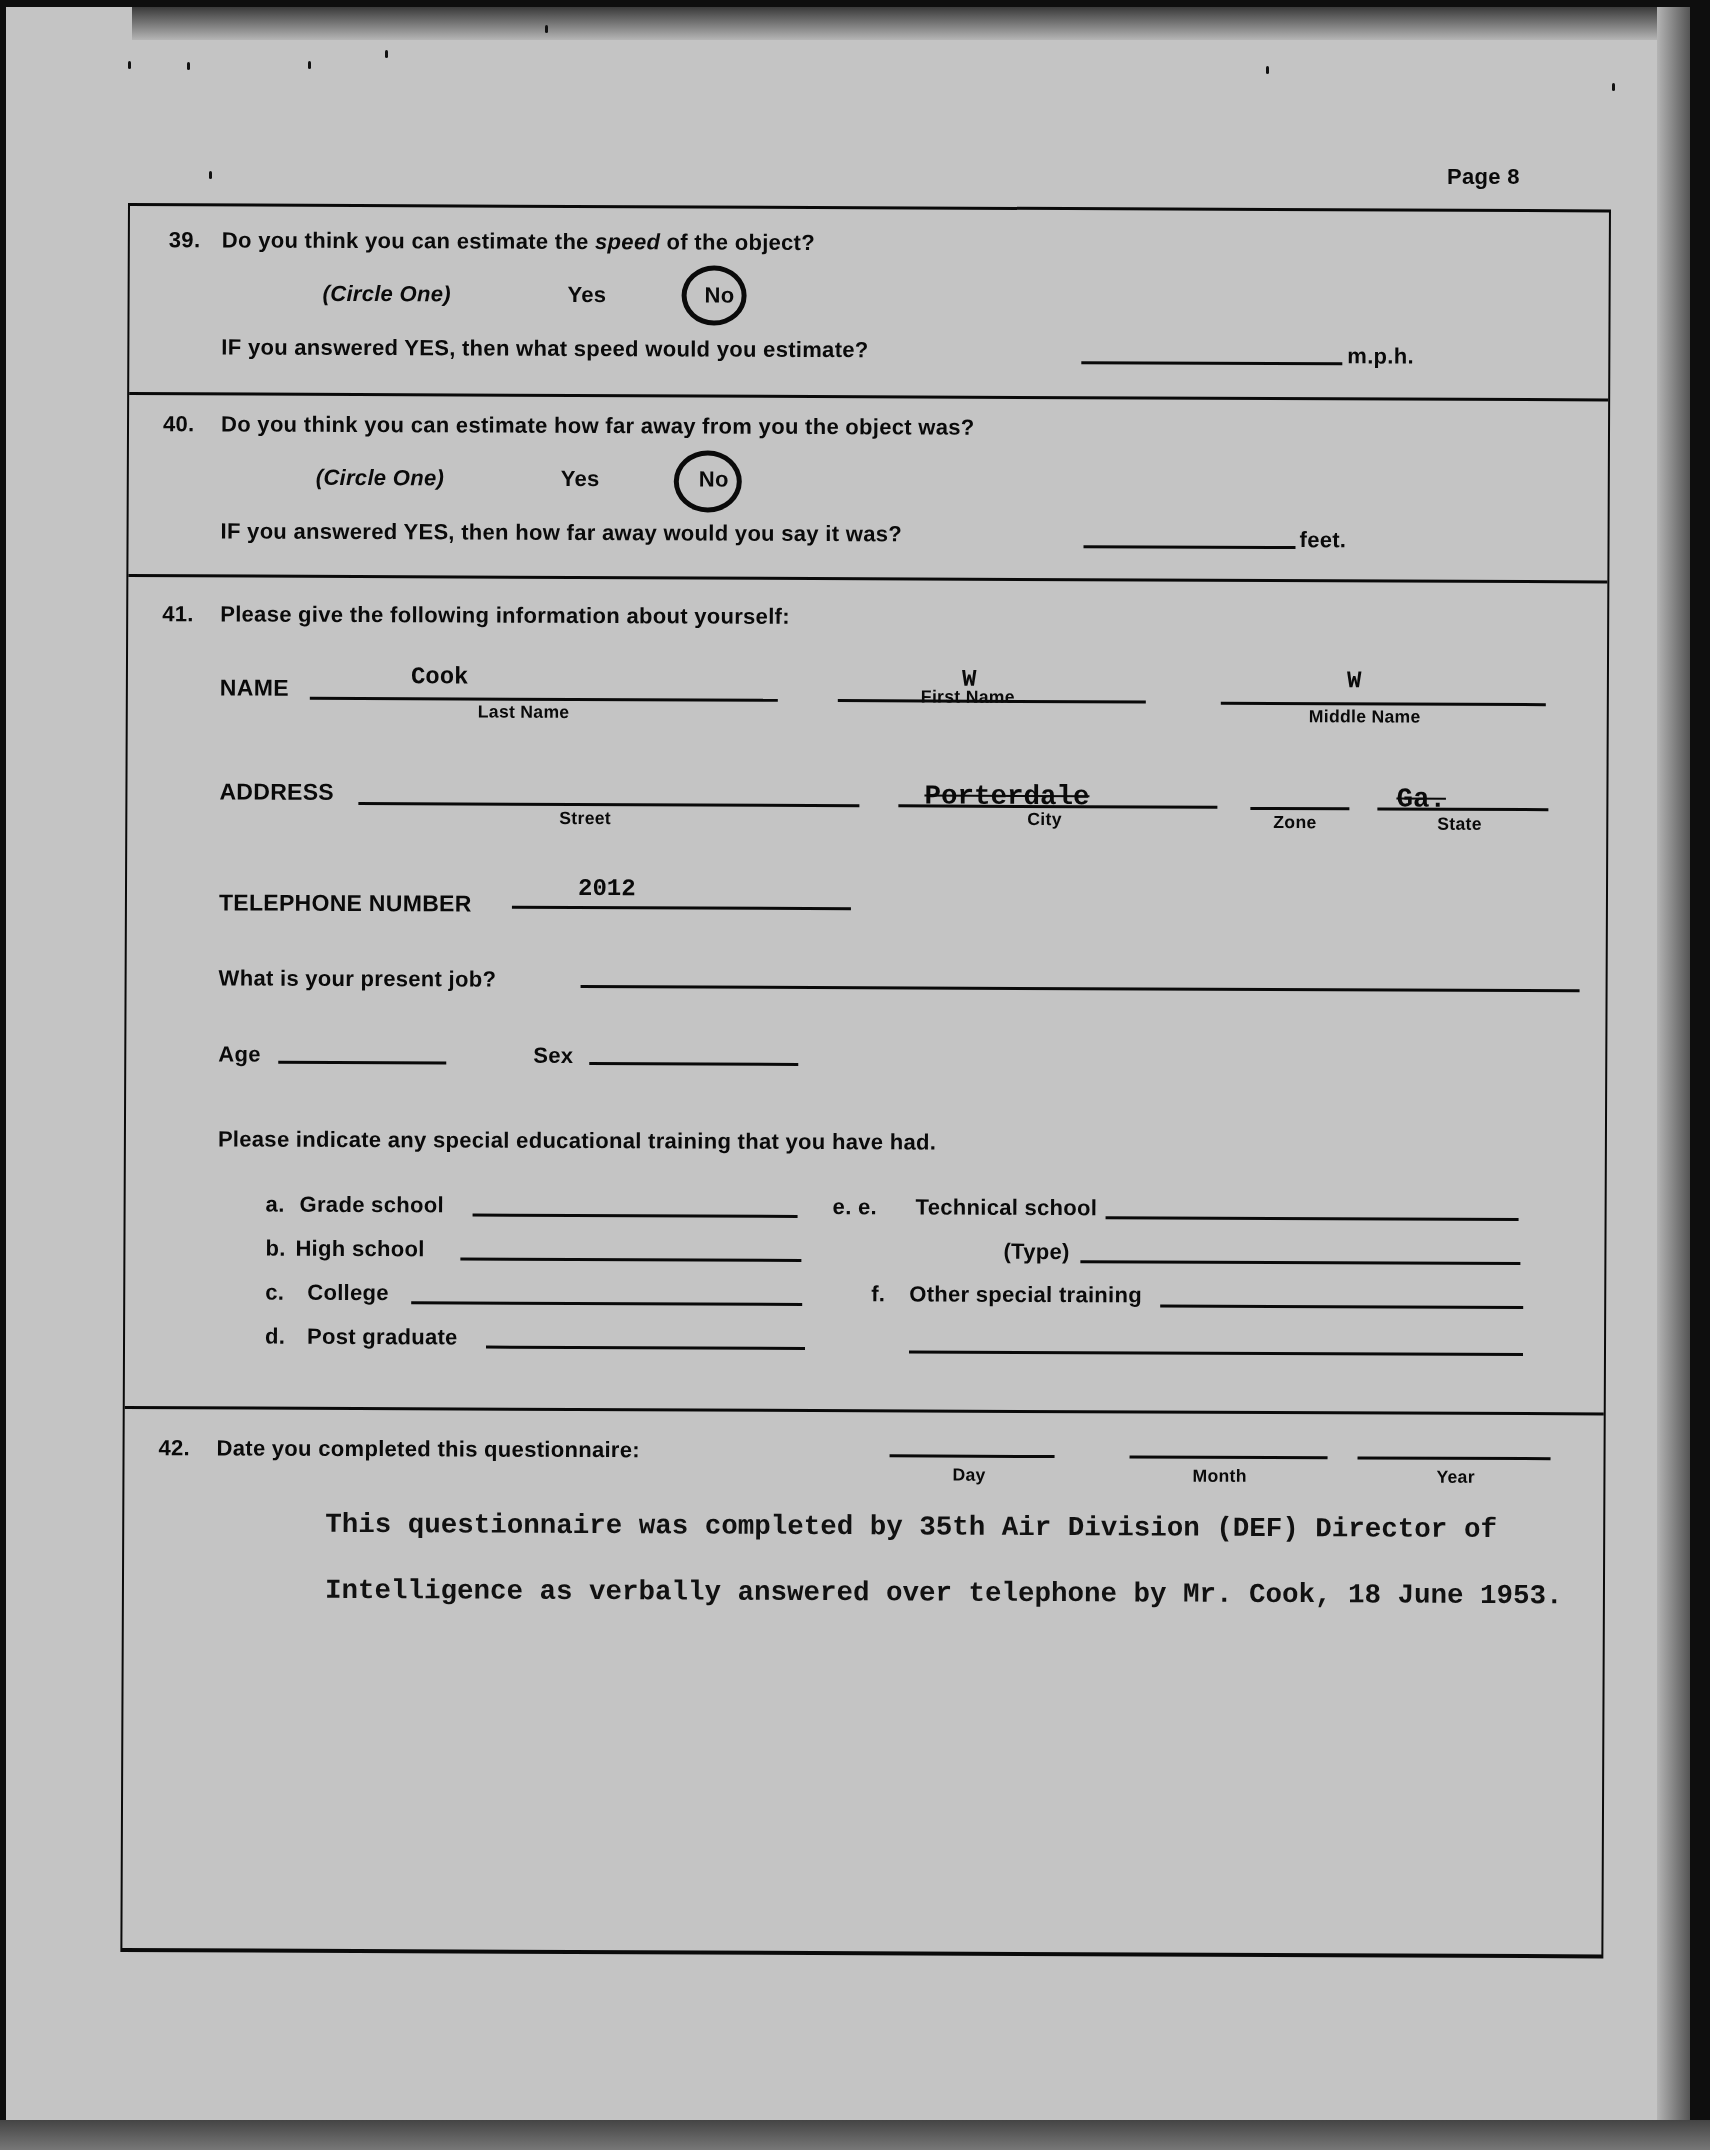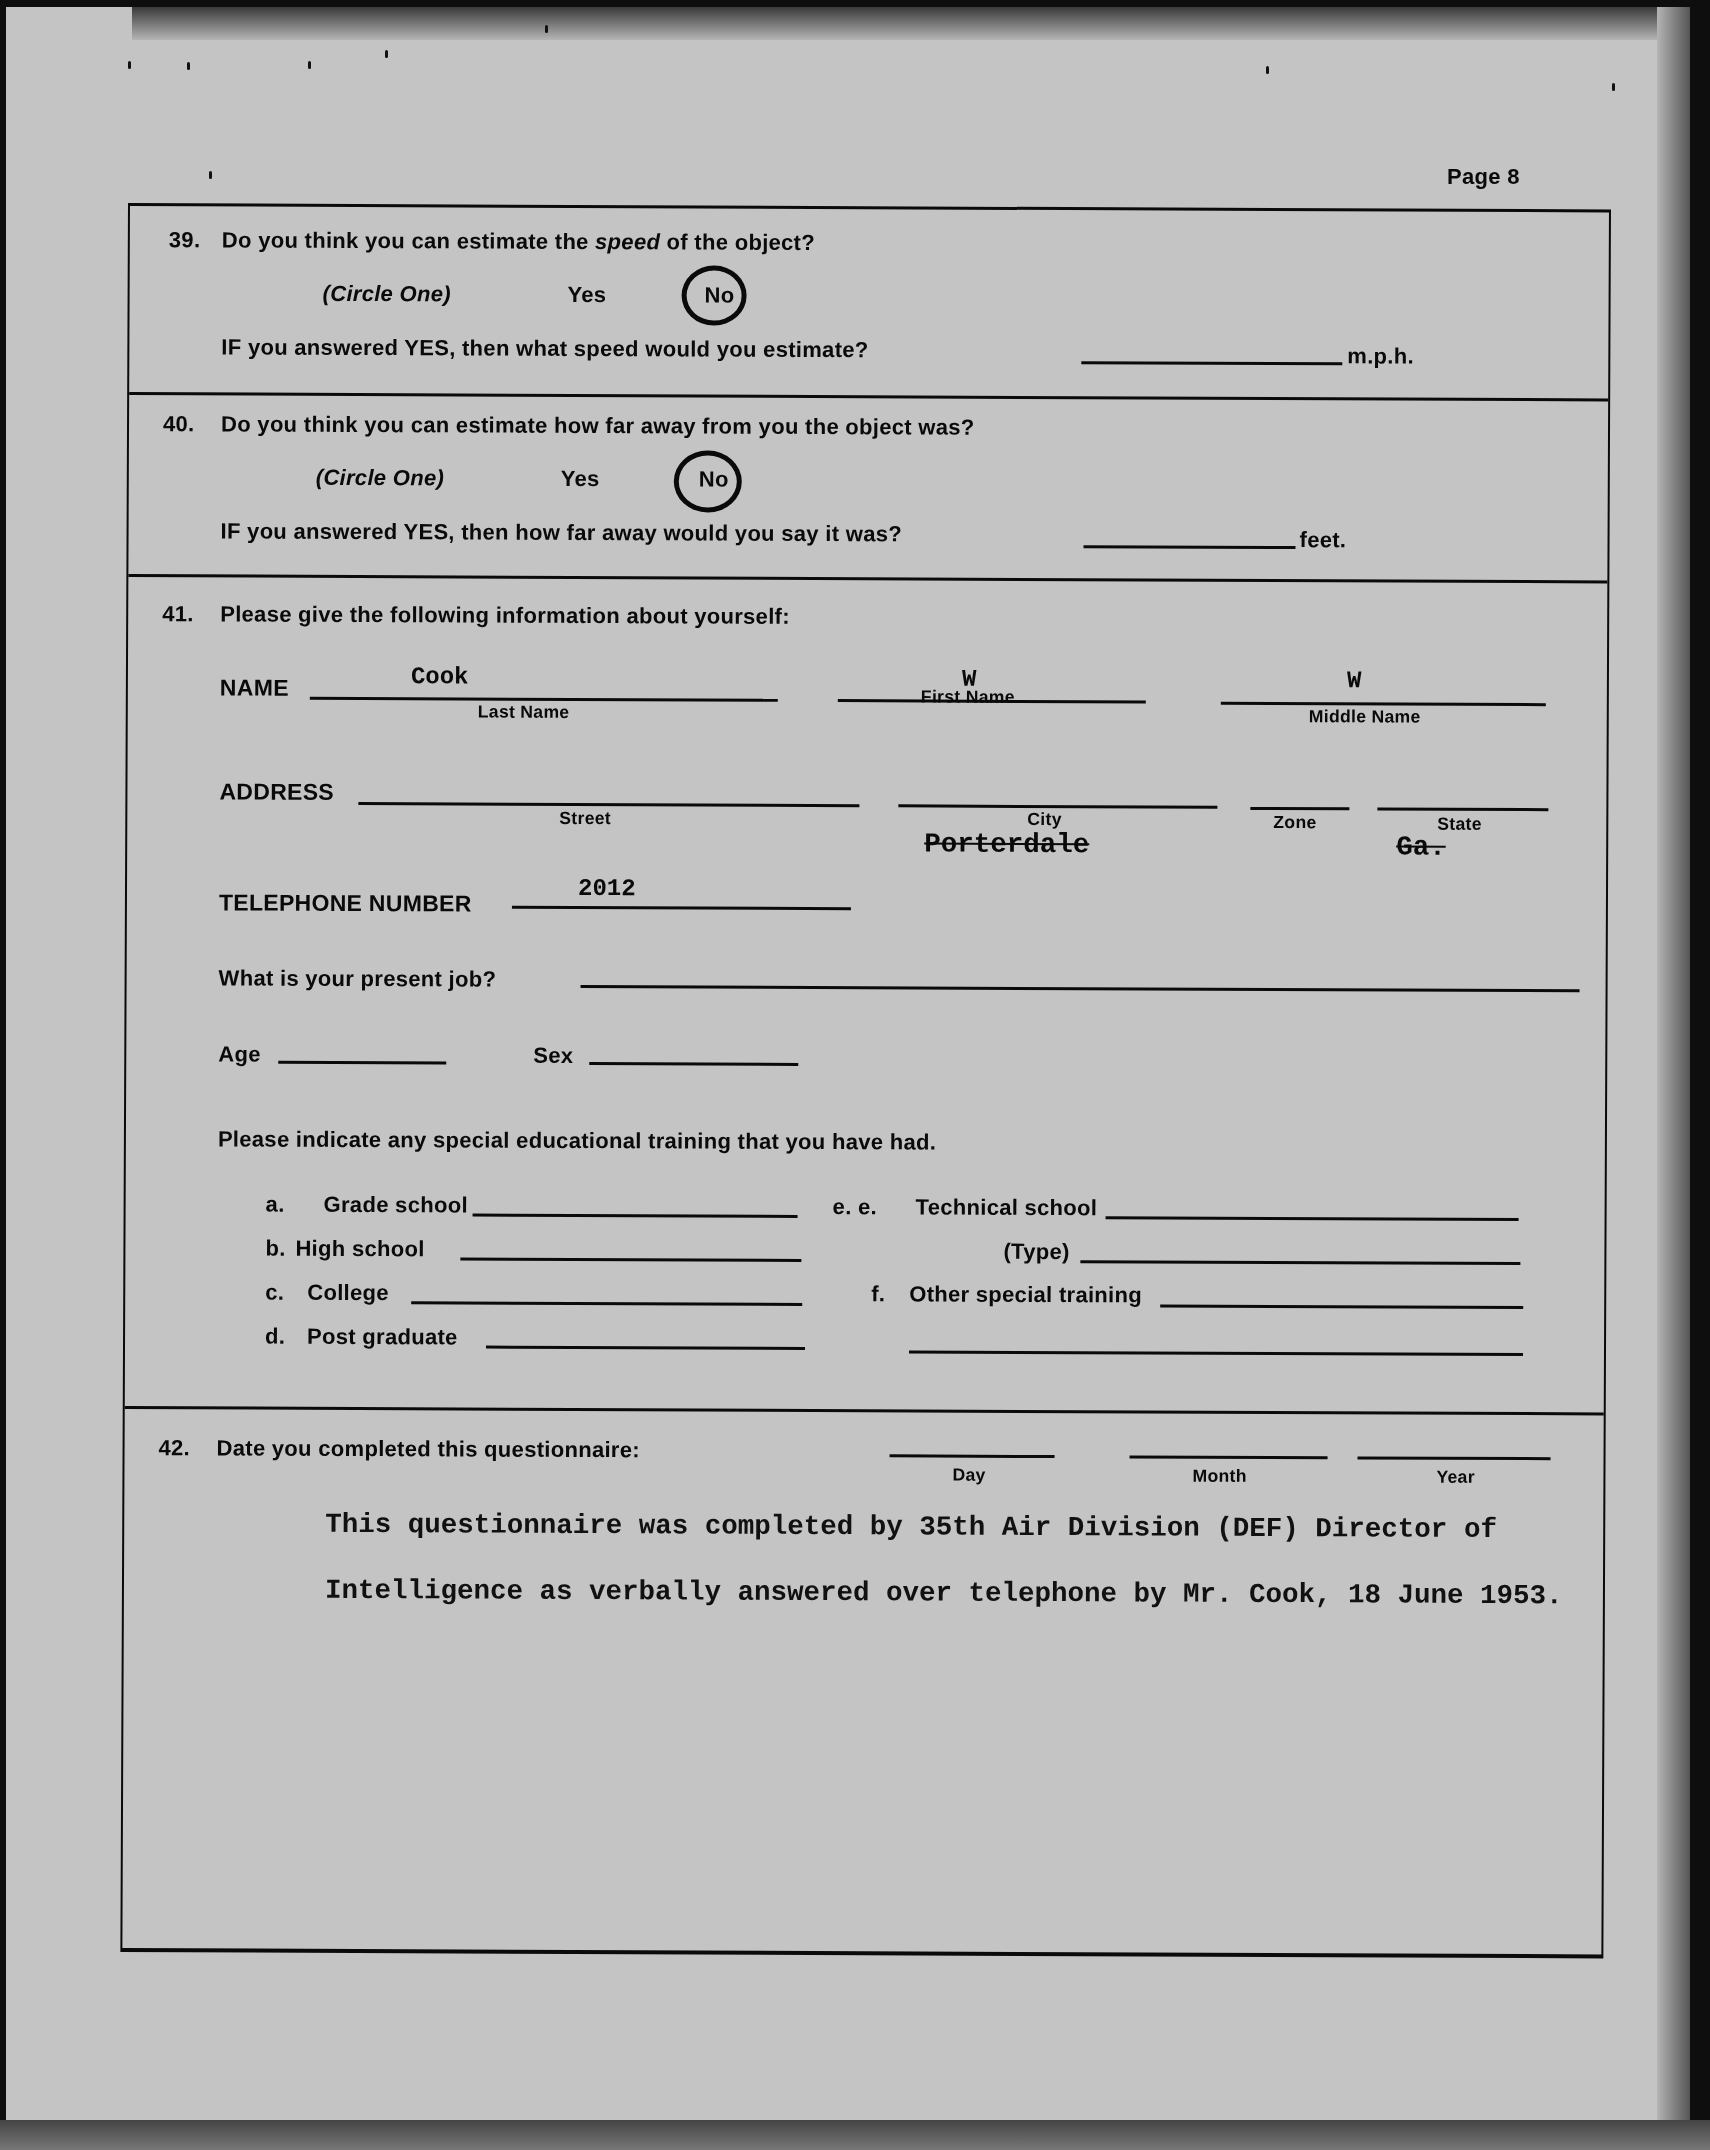--- a/index.html
+++ b/index.html
@@ -41,21 +41,21 @@
   .q { font-size:22px; }
   .lbl { font-size:23px; }
   .sub { font-size:17.6px; }
   .it { font-style:italic; }
   .ln { position:absolute; height:2.8px; background:#0a0a0a; }
   .hand { font-family:"Liberation Mono", monospace; font-size:24px; font-weight:bold; color:#0a0a0a; position:absolute; }
   .type { font-family:"Liberation Mono", monospace; font-size:27.5px; font-weight:bold; color:#111; position:absolute; white-space:nowrap; }
   .circle {
     position:absolute; border:5.5px solid #0a0a0a; border-radius:50%;
   }
-  .strike { text-decoration:line-through;margin-top:48px; }
+  .strike { text-decoration:line-through; }
 </style>
 </head>
 <body>
 
 <div class="sheet"></div>
 <div class="top-shadow"></div>
 <div class="right-shadow"></div>
 <div class="bottom-shadow"></div>
 
 <div class="speck" style="left:128px;top:61px"></div>
@@ -132,21 +132,21 @@
     <div class="ln" style="left:454px;top:777px;width:999px"></div>
 
     <div class="t q" style="left:92px;top:835px">Age</div>
     <div class="ln" style="left:152px;top:854px;width:168px"></div>
     <div class="t q" style="left:407px;top:835px">Sex</div>
     <div class="ln" style="left:463px;top:854px;width:209px"></div>
 
     <div class="t q" style="left:92px;top:920px">Please indicate any special educational training that you have had.</div>
 
     <div class="t q" style="left:140px;top:985px">a.</div>
-    <div class="t q" style="left:198px;top:985px">Grade school</div>
+    <div class="t q" style="left:174px;top:985px">Grade school</div>
     <div class="ln" style="left:347px;top:1006px;width:325px"></div>
 
     <div class="t q" style="left:140px;top:1029px">b.</div>
     <div class="t q" style="left:170px;top:1029px">High school</div>
     <div class="ln" style="left:335px;top:1050px;width:341px"></div>
 
     <div class="t q" style="left:140px;top:1073px">c.</div>
     <div class="t q" style="left:182px;top:1073px">College</div>
     <div class="ln" style="left:286px;top:1094px;width:391px"></div>
 

